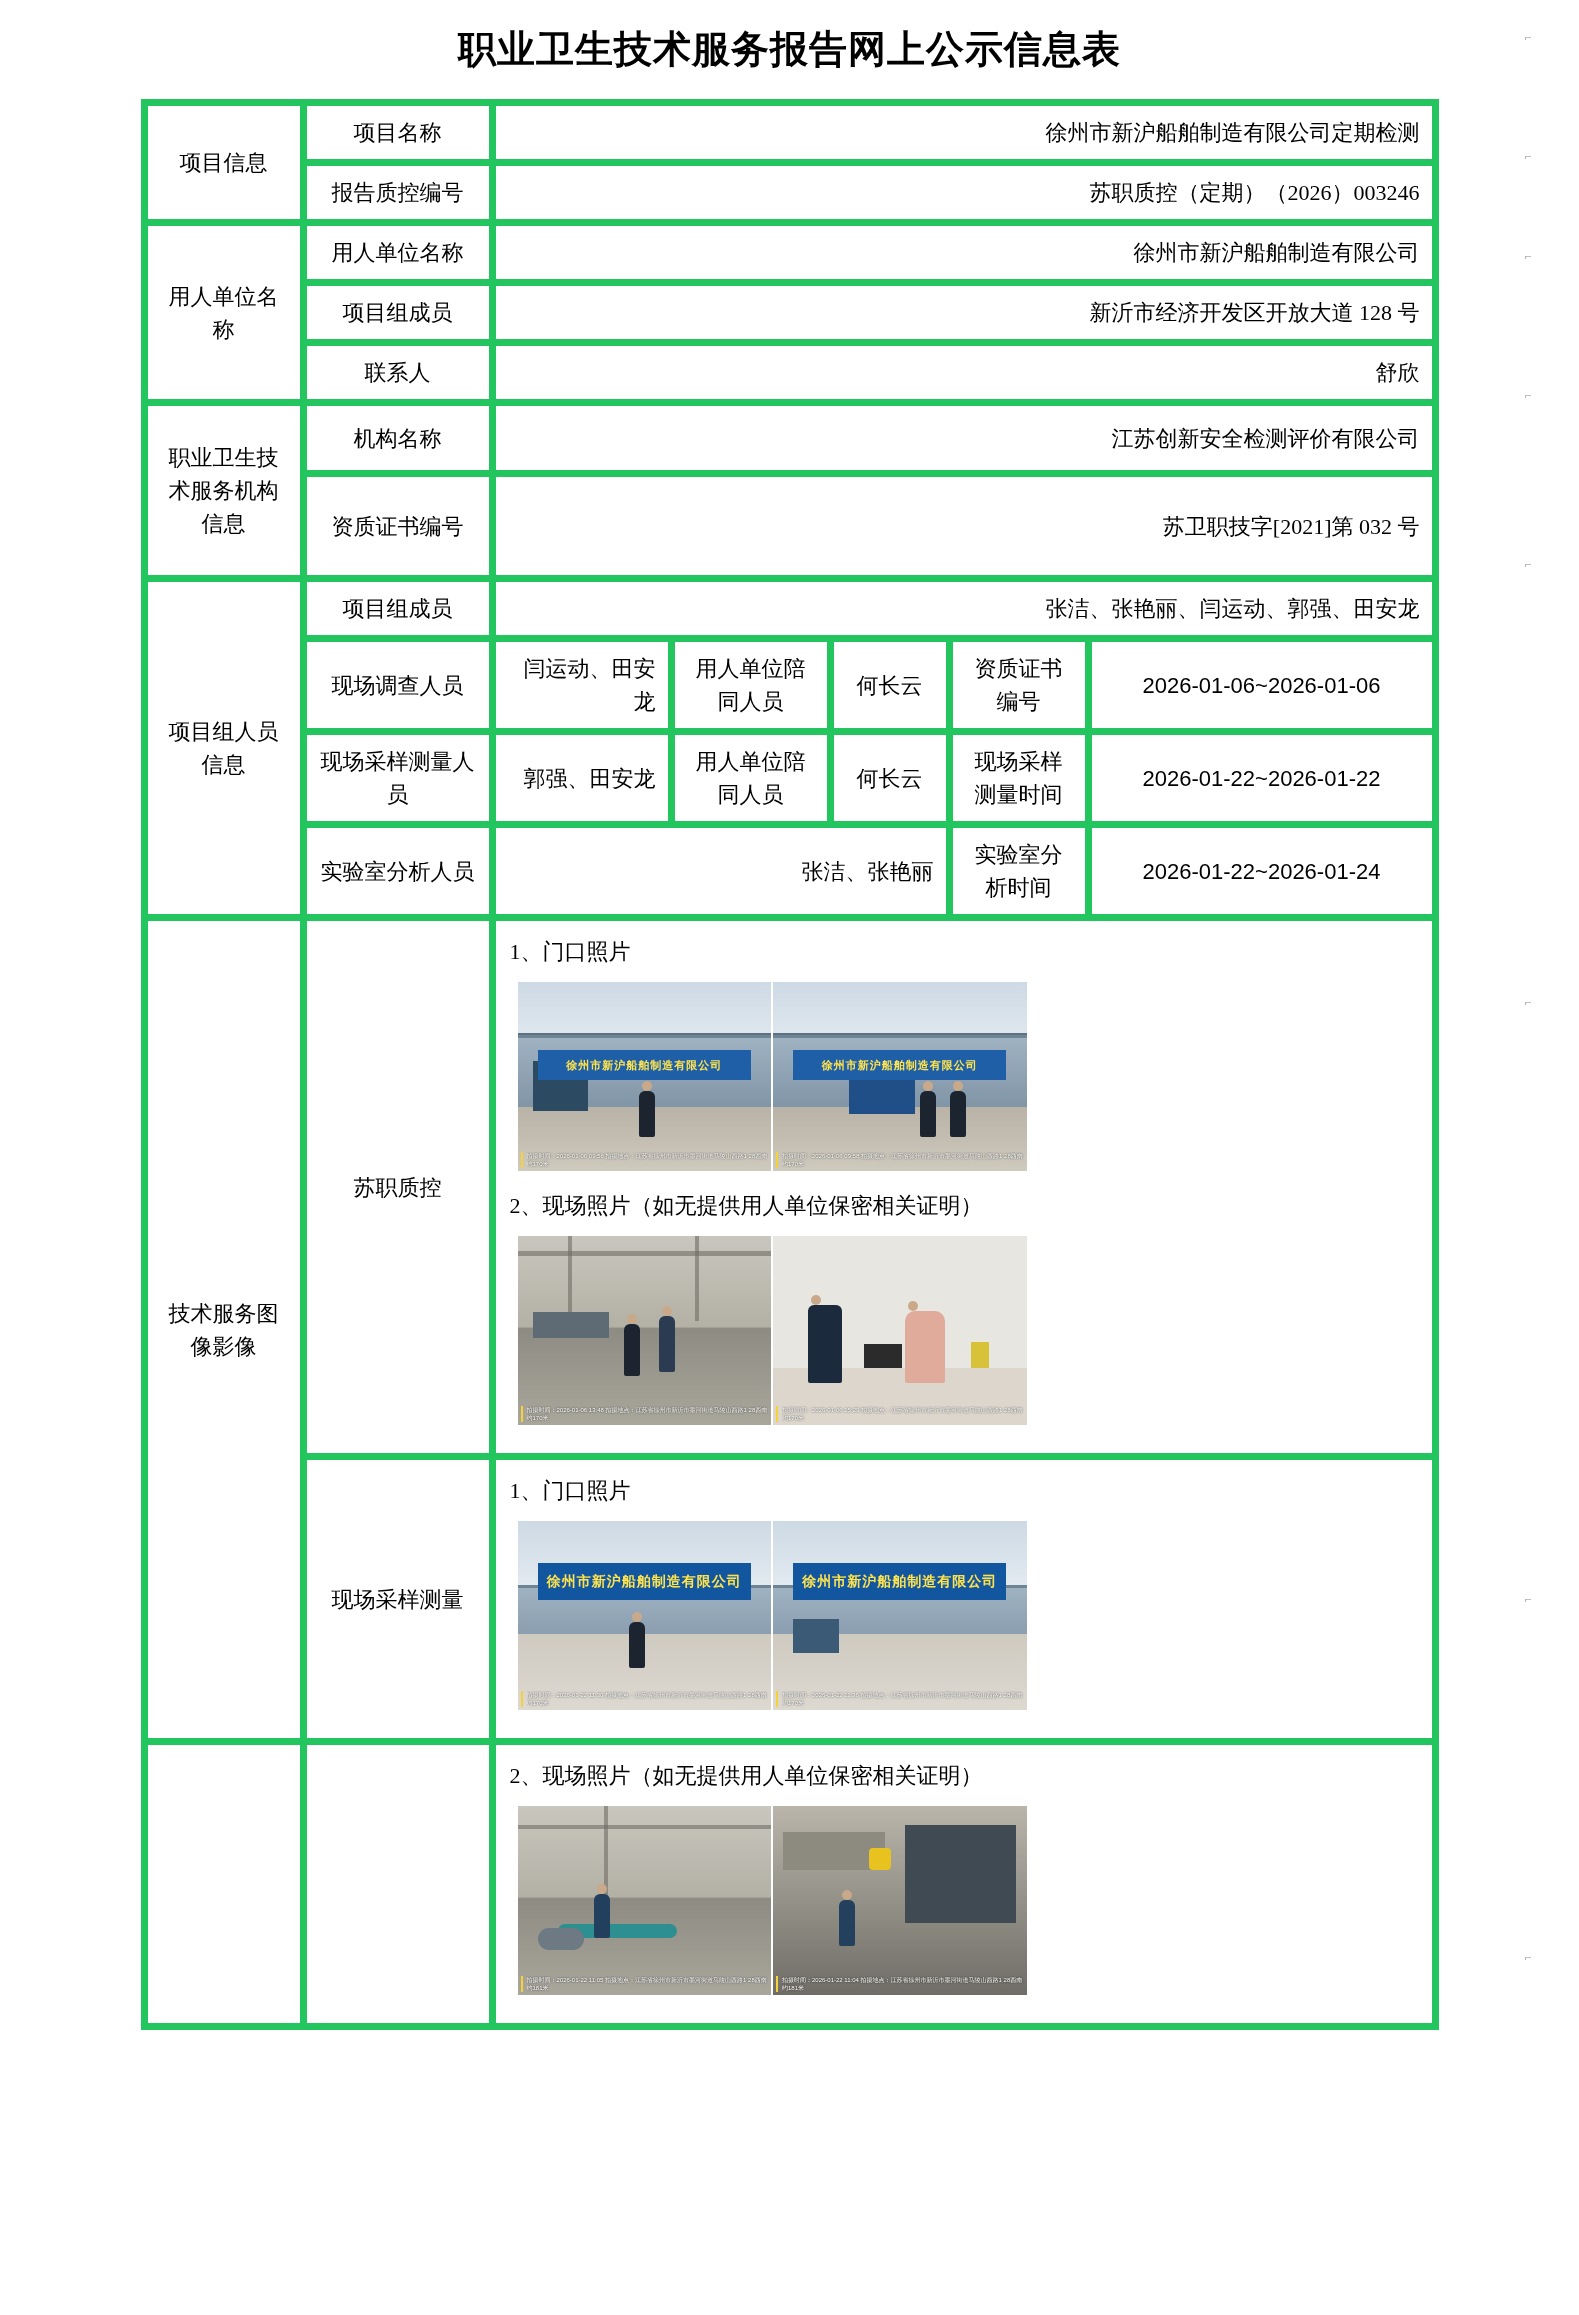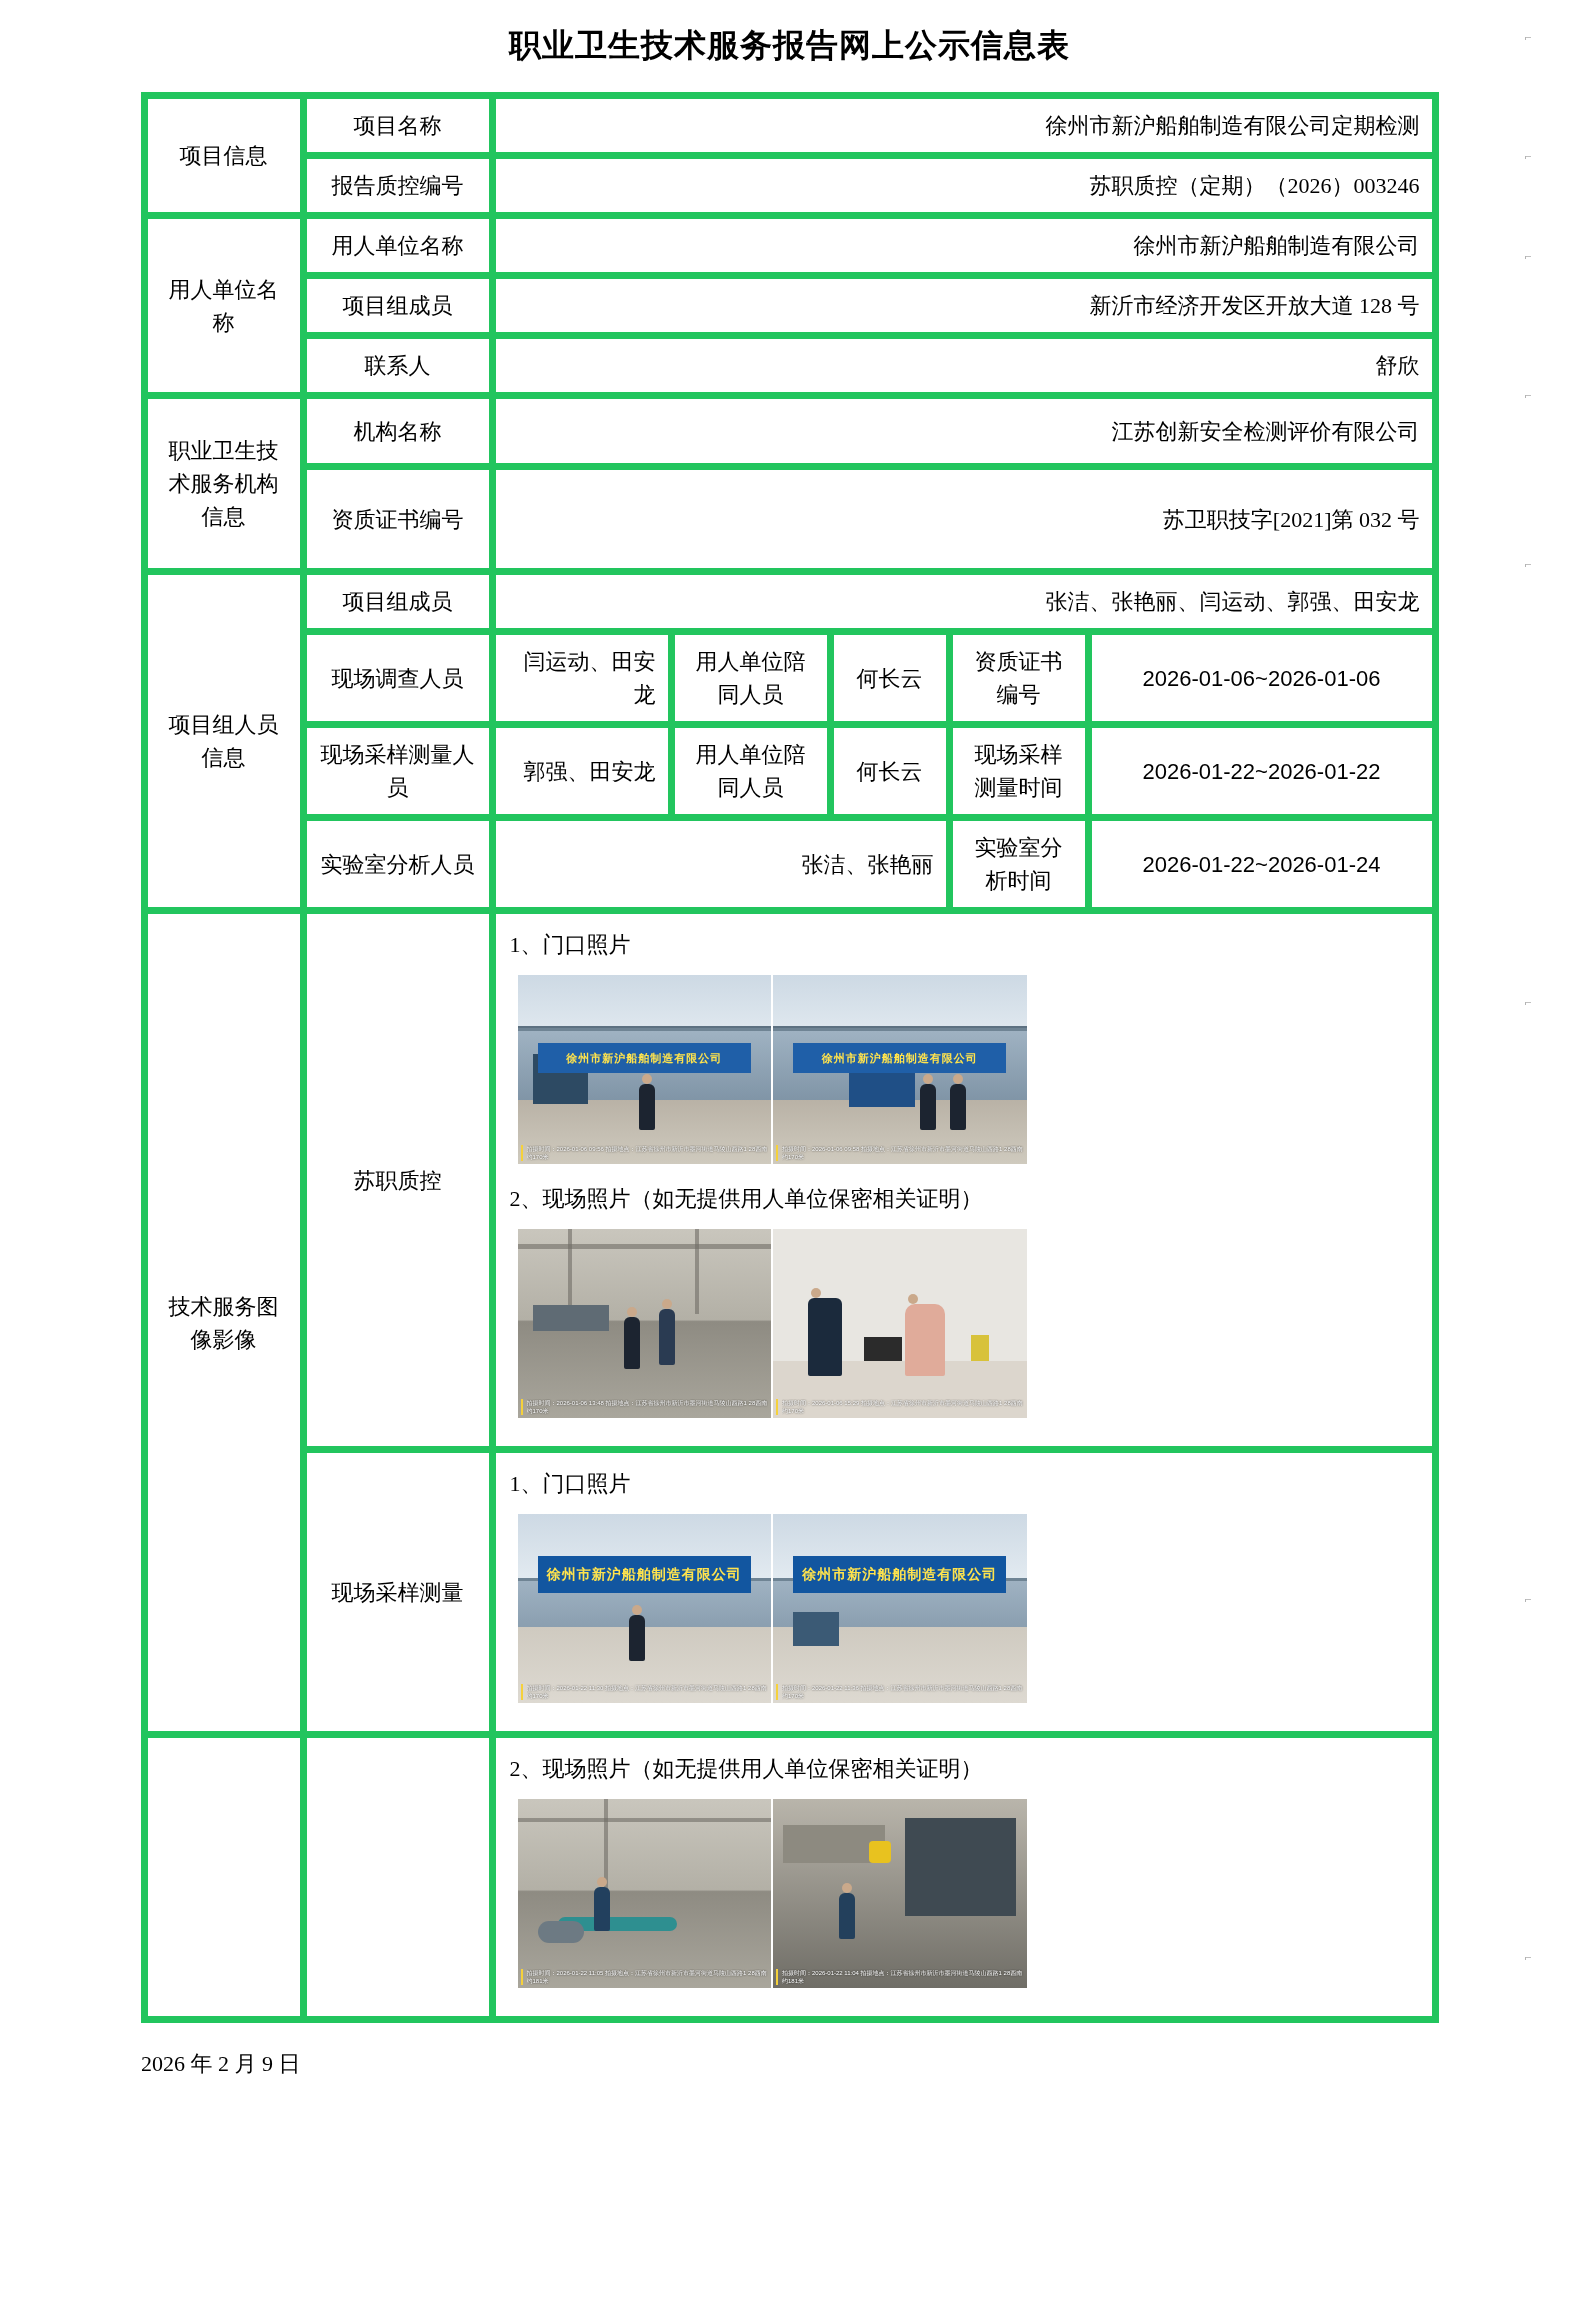--- a/index.html
+++ b/index.html
@@ -15,21 +15,21 @@
   }
   .page {
     position: relative;
     width: 1579px;
     min-height: 2315px;
     box-sizing: border-box;
     padding: 14px 0 0 0;
   }
   .doc-title {
     text-align: center;
-    font-size: 32px;
+    font-size: 38px;
     font-weight: bold;
     letter-spacing: 1px;
     margin: 10px 0 24px 0;
     font-family: "Liberation Sans", "DejaVu Sans", sans-serif;
   }
   table.main {
     border-collapse: collapse;
     margin: 0 auto;
     width: 1293px;
     table-layout: fixed;
@@ -460,21 +460,20 @@
               </div>
             </div>
           </div>
         </div>
       </td>
     </tr>
 
   </tbody>
     </table>
 
-  <div class="footer-date">2026 年 2 月 9 日</div>
 
   <div class="marks">
     <span class="mark" style="top:30px">⌐</span>
     <span class="mark" style="top:149px">⌐</span>
     <span class="mark" style="top:249px">⌐</span>
     <span class="mark" style="top:388px">⌐</span>
     <span class="mark" style="top:557px">⌐</span>
     <span class="mark" style="top:995px">⌐</span>
     <span class="mark" style="top:1592px">⌐</span>
     <span class="mark" style="top:1950px">⌐</span>

